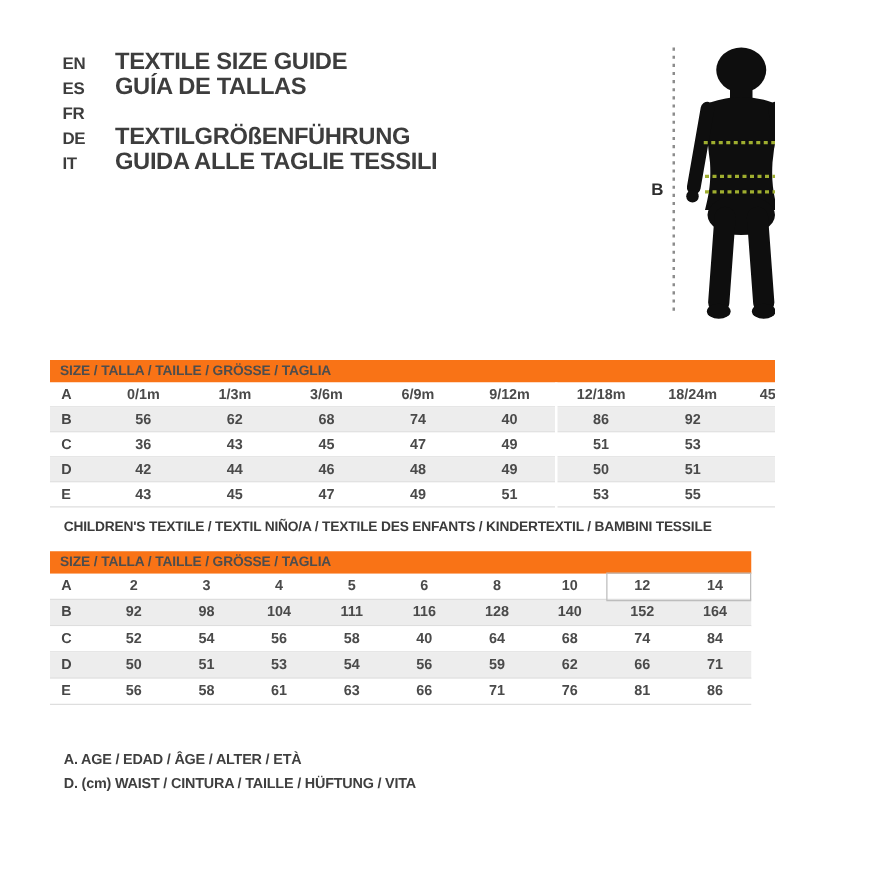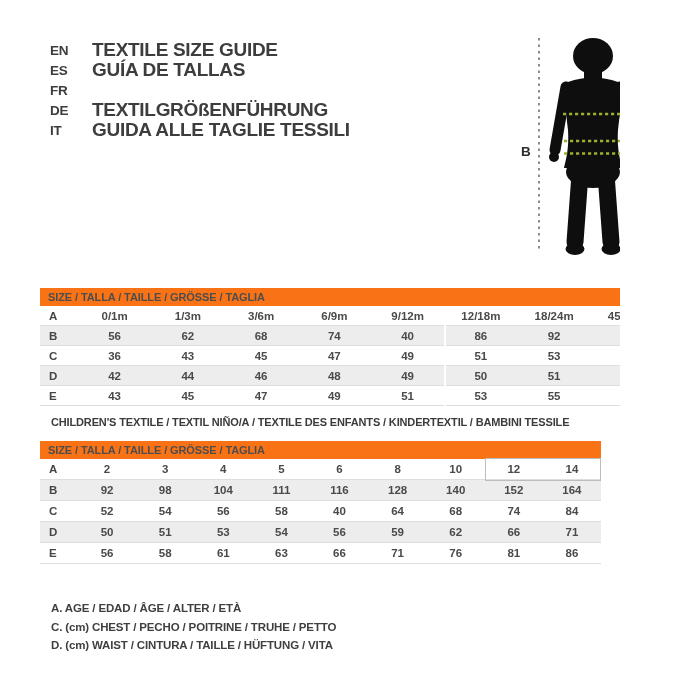--- a/index.html
+++ b/index.html
@@ -241,19 +241,18 @@
         <span class="tcell">81</span>
         <span class="tcell">86</span>
       </div>
     </div>
 
   <div class="legend">
 
       <div class="legend-item">A. AGE / EDAD / ÂGE / ALTER / ETÀ</div>
 
 
-      <div class="legend-item">C. (cm) CHEST / PECHO / POITRINE / TRUHE / PETTO</div>
 
       <div class="legend-item">D. (cm) WAIST / CINTURA / TAILLE / HÜFTUNG / VITA</div>
 
     </div>
 
 </div>
 
 </body></html>

